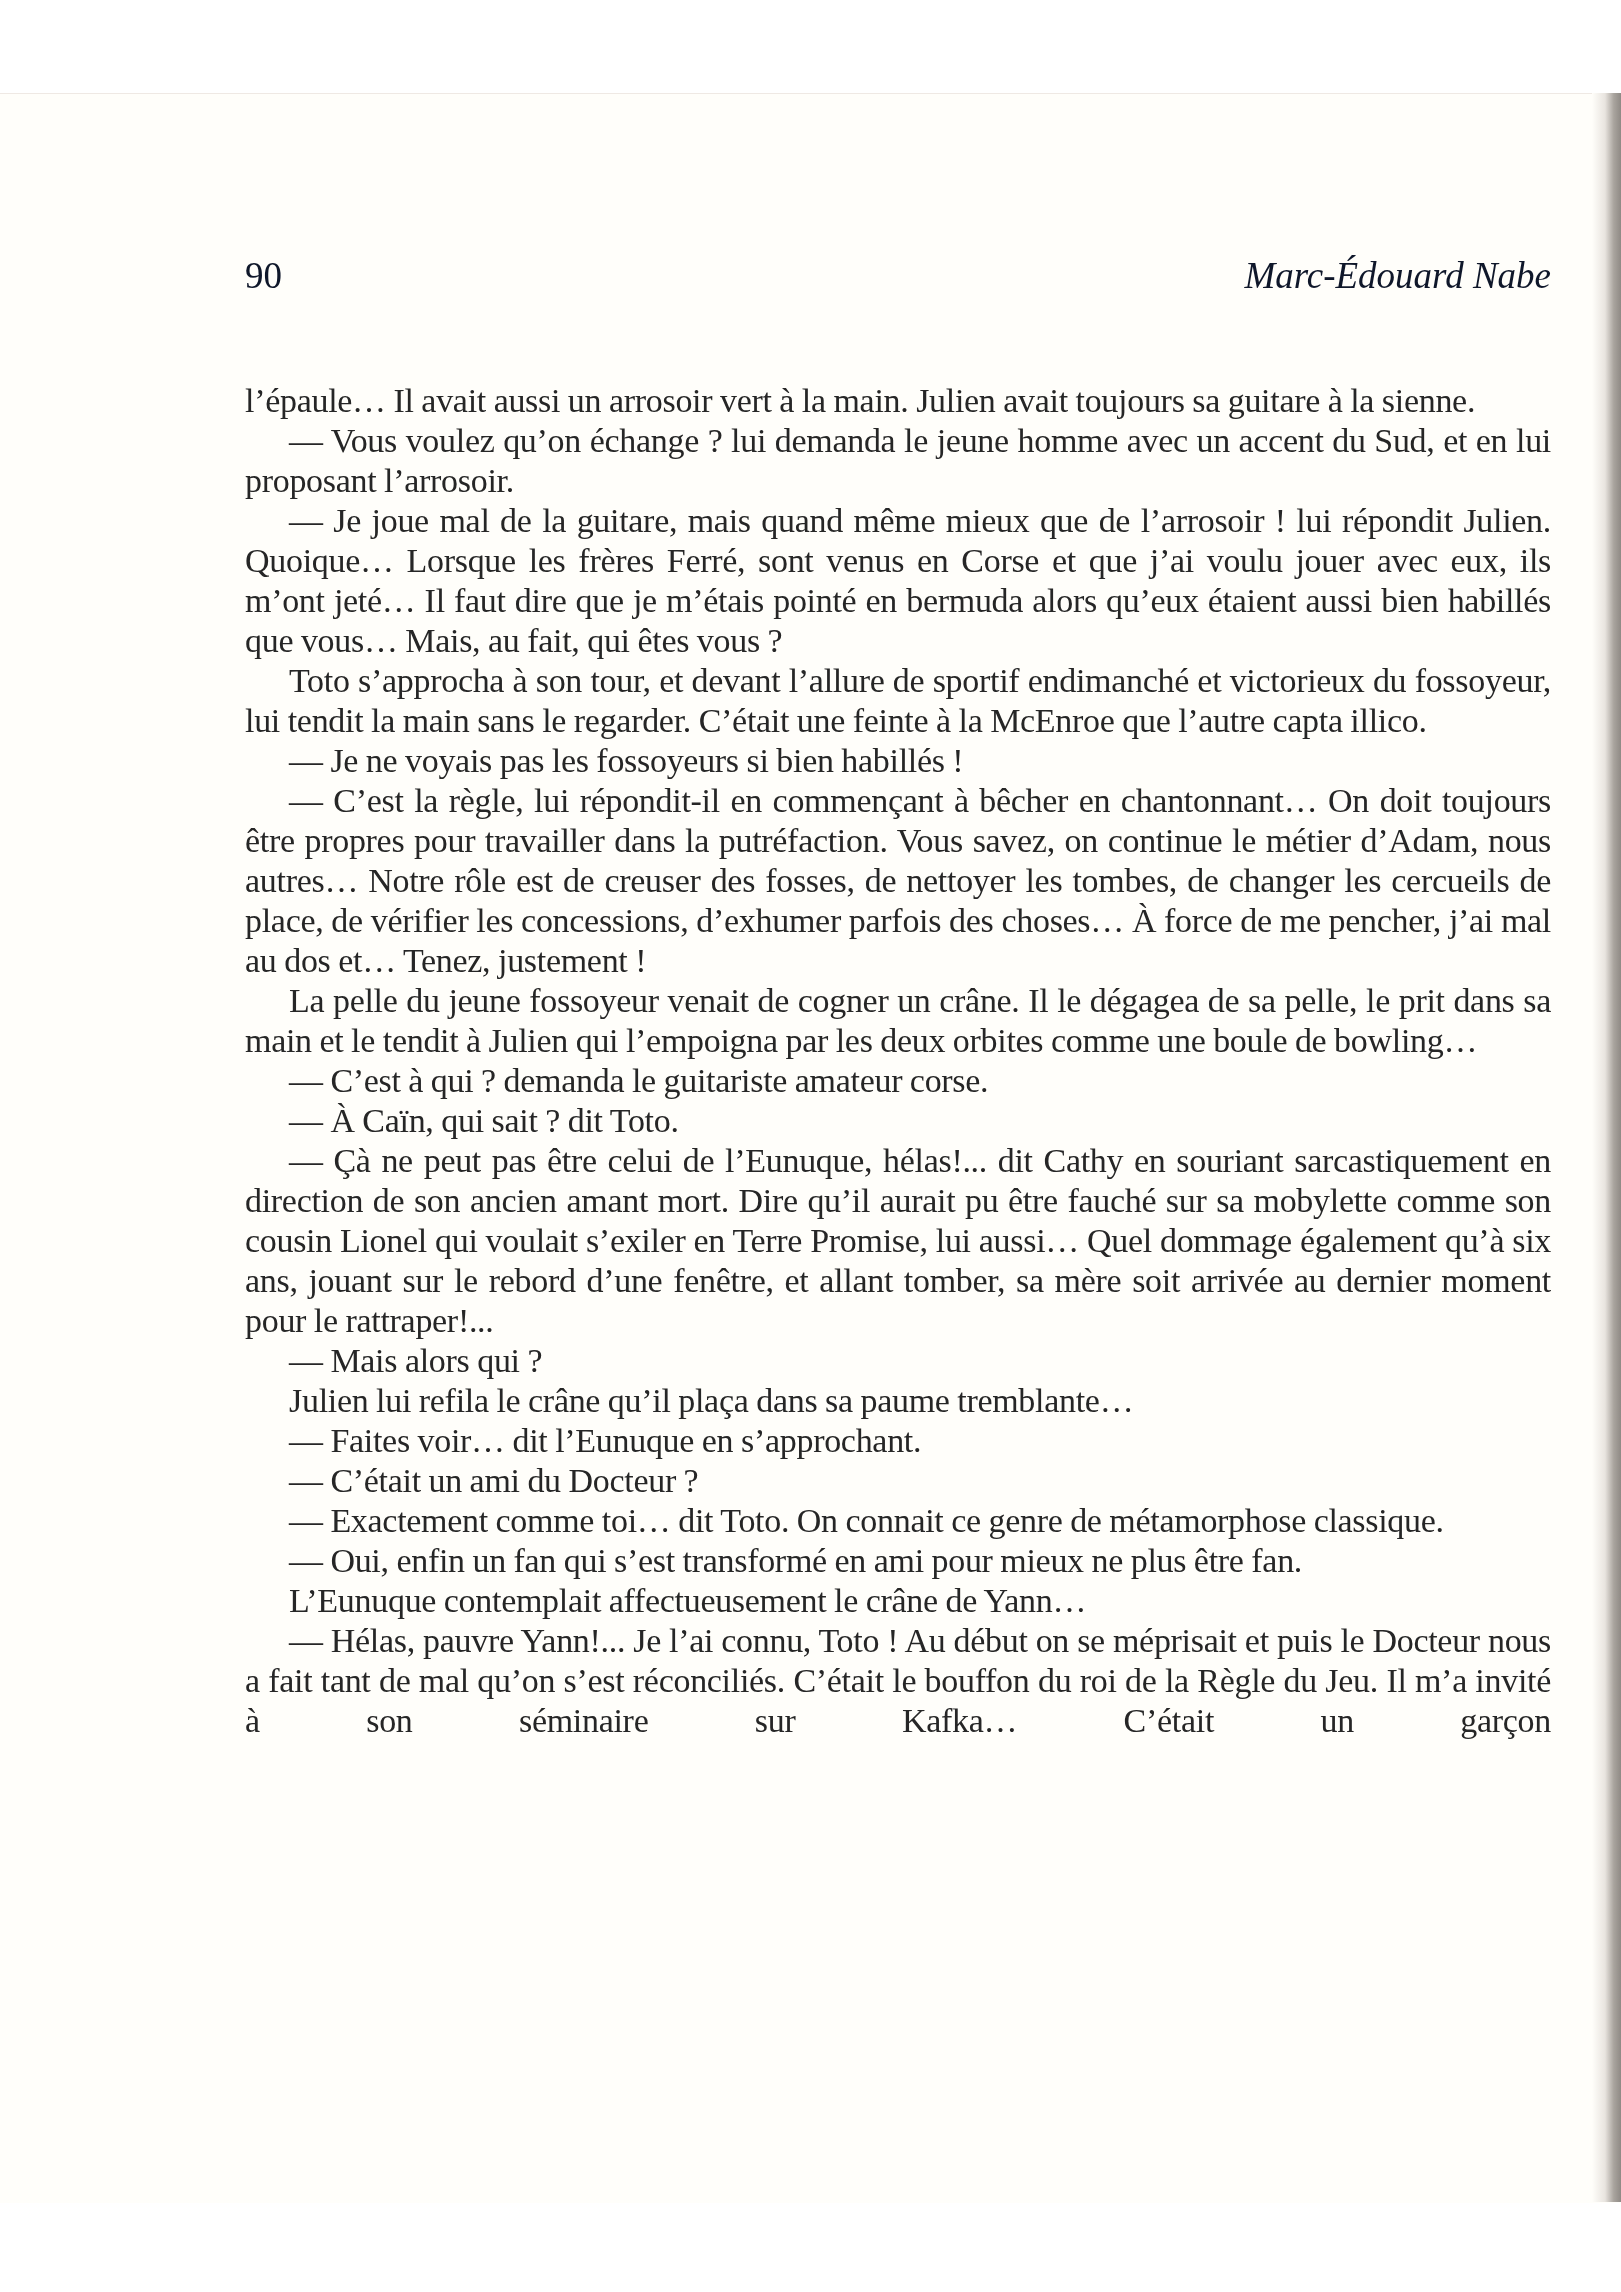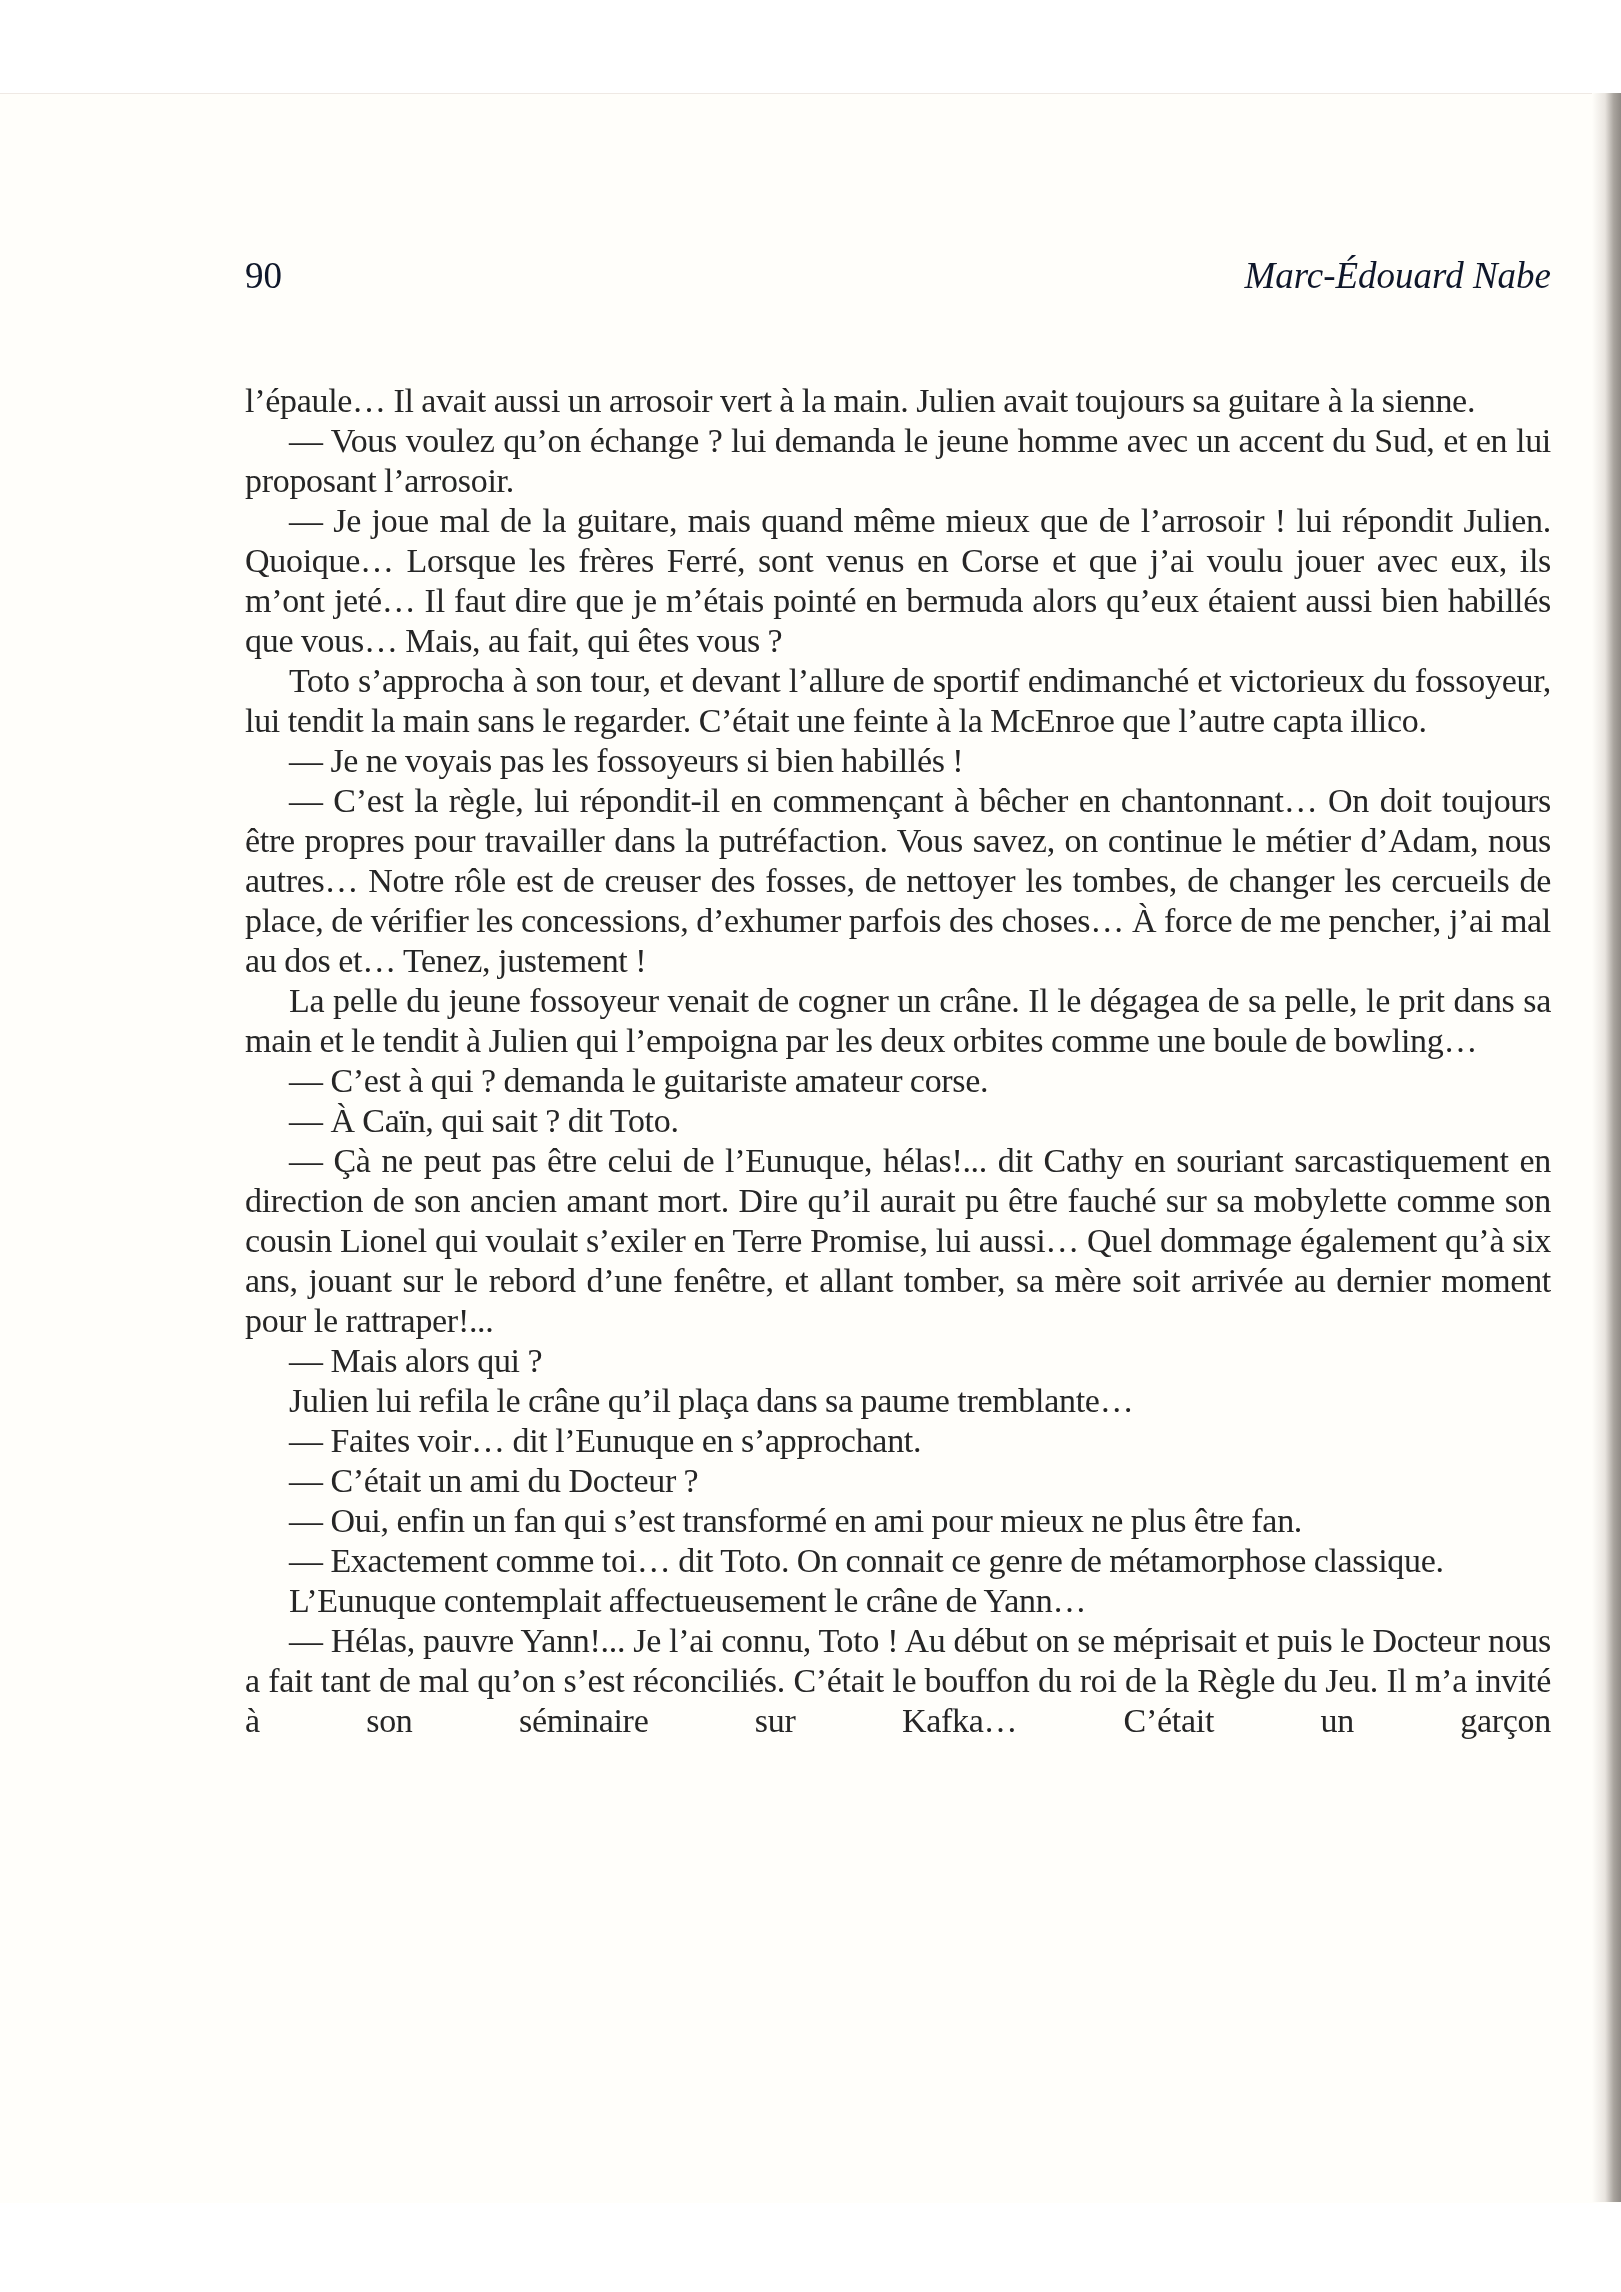--- a/index.html
+++ b/index.html
@@ -50,18 +50,18 @@
   <p>— Je ne voyais pas les fossoyeurs si bien habillés !</p>
   <p>— C’est la règle, lui répondit-il en commençant à bêcher en chantonnant… On doit toujours être propres pour travailler dans la putréfaction. Vous savez, on continue le métier d’Adam, nous autres… Notre rôle est de creuser des fosses, de nettoyer les tombes, de changer les cercueils de place, de vérifier les concessions, d’exhumer parfois des choses… À force de me pencher, j’ai mal au dos et… Tenez, justement !</p>
   <p>La pelle du jeune fossoyeur venait de cogner un crâne. Il le dégagea de sa pelle, le prit dans sa main et le tendit à Julien qui l’empoigna par les deux orbites comme une boule de bowling…</p>
   <p>— C’est à qui ? demanda le guitariste amateur corse.</p>
   <p>— À Caïn, qui sait ? dit Toto.</p>
   <p>— Çà ne peut pas être celui de l’Eunuque, hélas!... dit Cathy en souriant sarcastiquement en direction de son ancien amant mort. Dire qu’il aurait pu être fauché sur sa mobylette comme son cousin Lionel qui voulait s’exiler en Terre Promise, lui aussi… Quel dommage également qu’à six ans, jouant sur le rebord d’une fenêtre, et allant tomber, sa mère soit arrivée au dernier moment pour le rattraper!...</p>
   <p>— Mais alors qui ?</p>
   <p>Julien lui refila le crâne qu’il plaça dans sa paume tremblante…</p>
   <p>— Faites voir… dit l’Eunuque en s’approchant.</p>
   <p>— C’était un ami du Docteur ?</p>
+  <p>— Exactement comme toi… dit Toto. On connait ce genre de métamorphose classique.</p>
   <p>— Oui, enfin un fan qui s’est transformé en ami pour mieux ne plus être fan.</p>
-  <p>— Exactement comme toi… dit Toto. On connait ce genre de métamorphose classique.</p>
   <p>L’Eunuque contemplait affectueusement le crâne de Yann…</p>
   <p style="text-align-last: justify;">— Hélas, pauvre Yann!... Je l’ai connu, Toto ! Au début on se méprisait et puis le Docteur nous a fait tant de mal qu’on s’est réconciliés. C’était le bouffon du roi de la Règle du Jeu. Il m’a invité à son séminaire sur Kafka… C’était un garçon</p>
 </div>
 
 
 </body></html>

